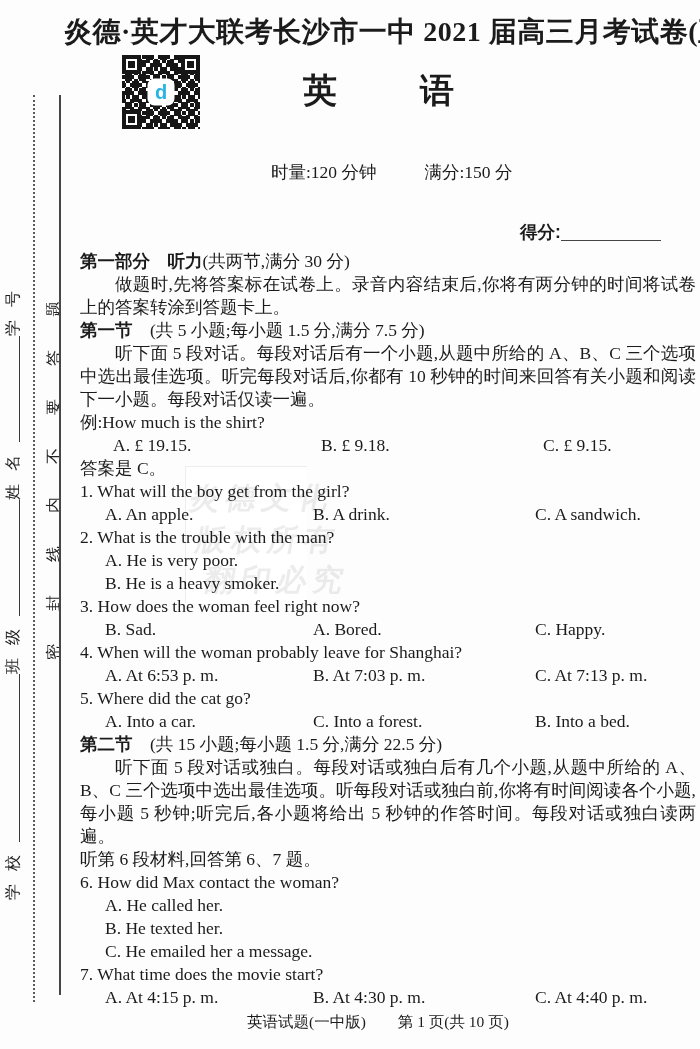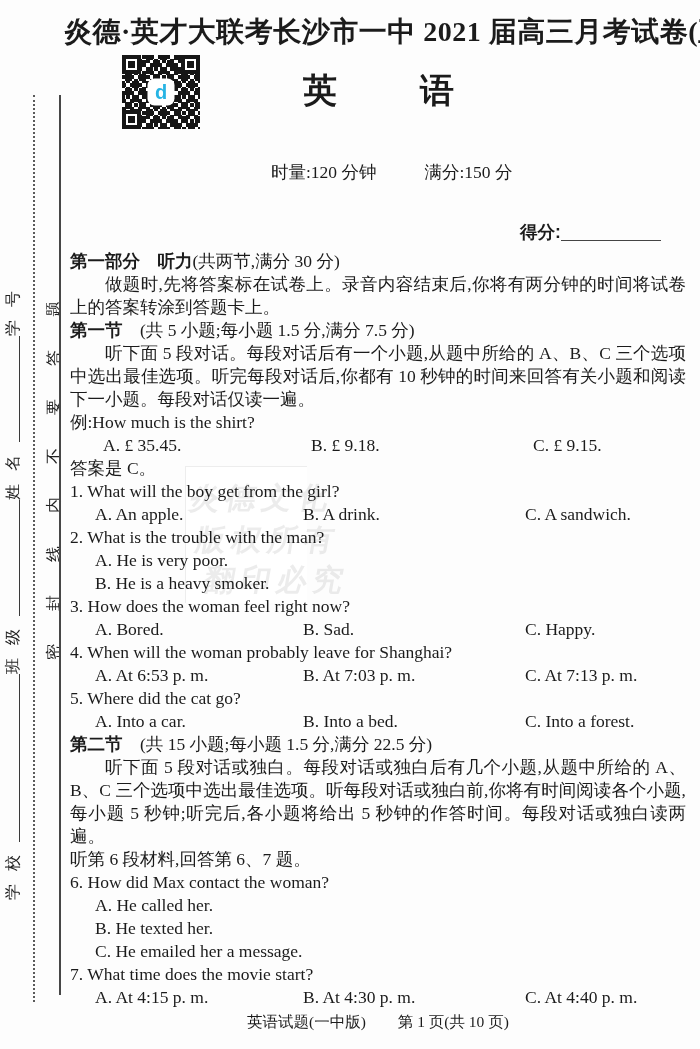--- a/index.html
+++ b/index.html
@@ -58,21 +58,21 @@
   .wm-box{position:absolute;left:185px;top:466px;width:121px;height:136px;background:#ffffff;
     border-top:1px solid #ededed;border-left:1px solid #ededed;}
   .wm-line{position:absolute;font-size:30px;font-weight:bold;color:rgba(40,40,40,.09);
     letter-spacing:6px;white-space:nowrap;transform:skewX(-10deg);
     font-family:"Liberation Sans","DejaVu Sans",sans-serif;}
   .wm1{left:190px;top:478px;}
   .wm2{left:196px;top:520px;}
   .wm3{left:205px;top:560px;}
   
   .content{
-    position:absolute;left:70px;top:250px;width:616px;
+    position:absolute;left:80px;top:250px;width:616px;
     font-size:17.5px;line-height:23px;z-index:2;
   }
   .bold-head{font-weight:bold;font-family:"Liberation Sans","DejaVu Sans",sans-serif;}
   .indent{text-indent:2em;text-align:justify;}
   .opt-row{display:grid;grid-template-columns:208px 222px auto;padding-left:25px;}
   .opt-row.example{padding-left:33px;}
   .opt-stack{padding-left:25px;}
   
   .footer{position:absolute;left:70px;top:1012px;width:616px;text-align:center;font-size:15.5px;white-space:nowrap;}
   .footer span{margin:0 14px;}
@@ -127,58 +127,58 @@
     <div><span class="bold-head">第一部分　听力</span><span>(共两节,满分 30 分)</span></div>
 
     <div class="indent">做题时,先将答案标在试卷上。录音内容结束后,你将有两分钟的时间将试卷上的答案转涂到答题卡上。</div>
 
     <div><span class="bold-head">第一节</span>　<span>(共 5 小题;每小题 1.5 分,满分 7.5 分)</span></div>
 
     <div class="indent">听下面 5 段对话。每段对话后有一个小题,从题中所给的 A、B、C 三个选项中选出最佳选项。听完每段对话后,你都有 10 秒钟的时间来回答有关小题和阅读下一小题。每段对话仅读一遍。</div>
 
     <div>例:How much is the shirt?</div>
     <div class="opt-row example">
-      <span>A.  £ 35.45.</span>
+      <span>A.  £ 19.15.</span>
       <span>B.  £ 9.18.</span>
       <span>C.  £ 9.15.</span>
     </div>
     <div>答案是 C。</div>
 
     <div>1. What will the boy get from the girl?</div>
     <div class="opt-row">
       <span>A.  An apple.</span>
       <span>B.  A drink.</span>
       <span>C.  A sandwich.</span>
     </div>
 
     <div>2. What is the trouble with the man?</div>
     <div class="opt-stack">
       <div>A.  He is very poor.</div>
       <div>B.  He is a heavy smoker.</div>
     </div>
 
     <div>3. How does the woman feel right now?</div>
     <div class="opt-row">
+      <span>B.  Sad.</span>
       <span>A.  Bored.</span>
-      <span>B.  Sad.</span>
       <span>C.  Happy.</span>
     </div>
 
     <div>4. When will the woman probably leave for Shanghai?</div>
     <div class="opt-row">
       <span>A.  At 6:53 p. m.</span>
       <span>B.  At 7:03 p. m.</span>
       <span>C.  At 7:13 p. m.</span>
     </div>
 
     <div>5. Where did the cat go?</div>
     <div class="opt-row">
       <span>A.  Into a car.</span>
+      <span>C.  Into a forest.</span>
       <span>B.  Into a bed.</span>
-      <span>C.  Into a forest.</span>
     </div>
 
     <div><span class="bold-head">第二节</span>　<span>(共 15 小题;每小题 1.5 分,满分 22.5 分)</span></div>
 
     <div class="indent">听下面 5 段对话或独白。每段对话或独白后有几个小题,从题中所给的 A、B、C 三个选项中选出最佳选项。听每段对话或独白前,你将有时间阅读各个小题,每小题 5 秒钟;听完后,各小题将给出 5 秒钟的作答时间。每段对话或独白读两遍。</div>
 
     <div>听第 6 段材料,回答第 6、7 题。</div>
 
     <div>6. How did Max contact the woman?</div>
     <div class="opt-stack">

